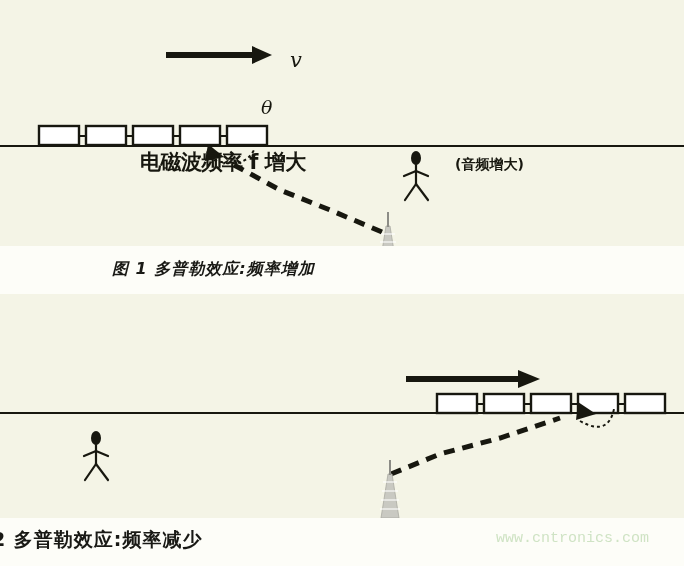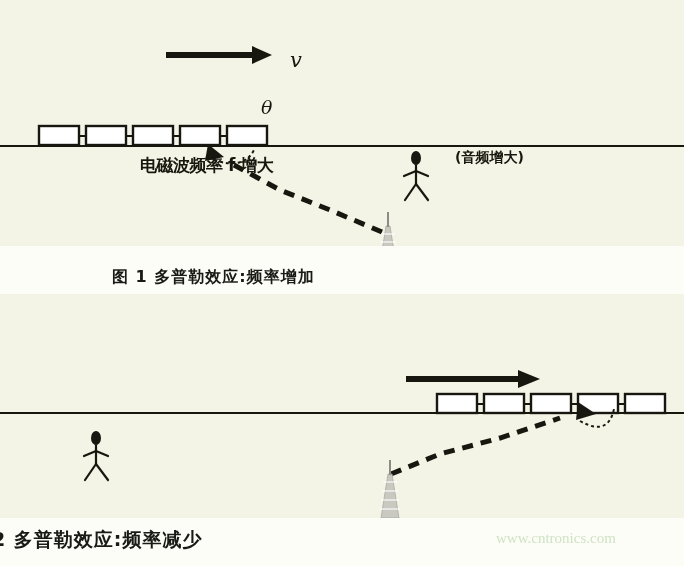--- a/index.html
+++ b/index.html
@@ -45,59 +45,60 @@
   .caption {
     position: absolute;
     font-family: "DejaVu Sans", "Liberation Sans", sans-serif;
     font-weight: bold;
     color: #191915;
     white-space: nowrap;
     letter-spacing: 1px;
   }
   #caption-fig1 {
     left: 112px;
-    top: 267px;
+    top: 259px;
     font-size: 16px;
+    font-style: italic;
   }
   #caption-fig2 {
     left: -8px;
     top: 527px;
     font-size: 19px;
   }
 
   .watermark {
     position: absolute;
     left: 496px;
     top: 530px;
     font-size: 15px;
     color: #cfe3c4;
-    font-family: Liberation Serif, serif;
+    font-family: Liberation Mono, monospace;
     white-space: nowrap;
   }
 
   
   .lbl {
     position: absolute;
     color: #17170f;
     white-space: nowrap;
     font-family: "DejaVu Sans", "Liberation Sans", sans-serif;
     font-weight: bold;
   }
   .lbl-serif {
     font-family: "DejaVu Serif", "Liberation Serif", serif;
     font-style: italic;
     font-weight: normal;
   }
 
   
   #lbl-v-top        { left: 290px; top: 48px;  font-size: 21px; }
   #lbl-theta-top    { left: 261px; top: 96px;  font-size: 19px; }
-  #lbl-em-top       { left: 140px; top: 154px; font-size: 17px; letter-spacing: -0.5px; }
+  #lbl-em-top       { left: 140px; top: 148px; font-size: 21px; letter-spacing: -0.5px; }
   #lbl-sound-top    { left: 448px; top: 117px; font-size: 16px; }
-  #lbl-audio-top    { left: 455px; top: 149px; font-size: 14px; }
+  #lbl-audio-top    { left: 455px; top: 156px; font-size: 14px; }
 
   svg line, svg polyline, svg path, svg rect, svg polygon, svg ellipse, svg circle {
     shape-rendering: geometricPrecision;
   }
 </style>
 </head>
 <body>
 
 <div class="page">
 

